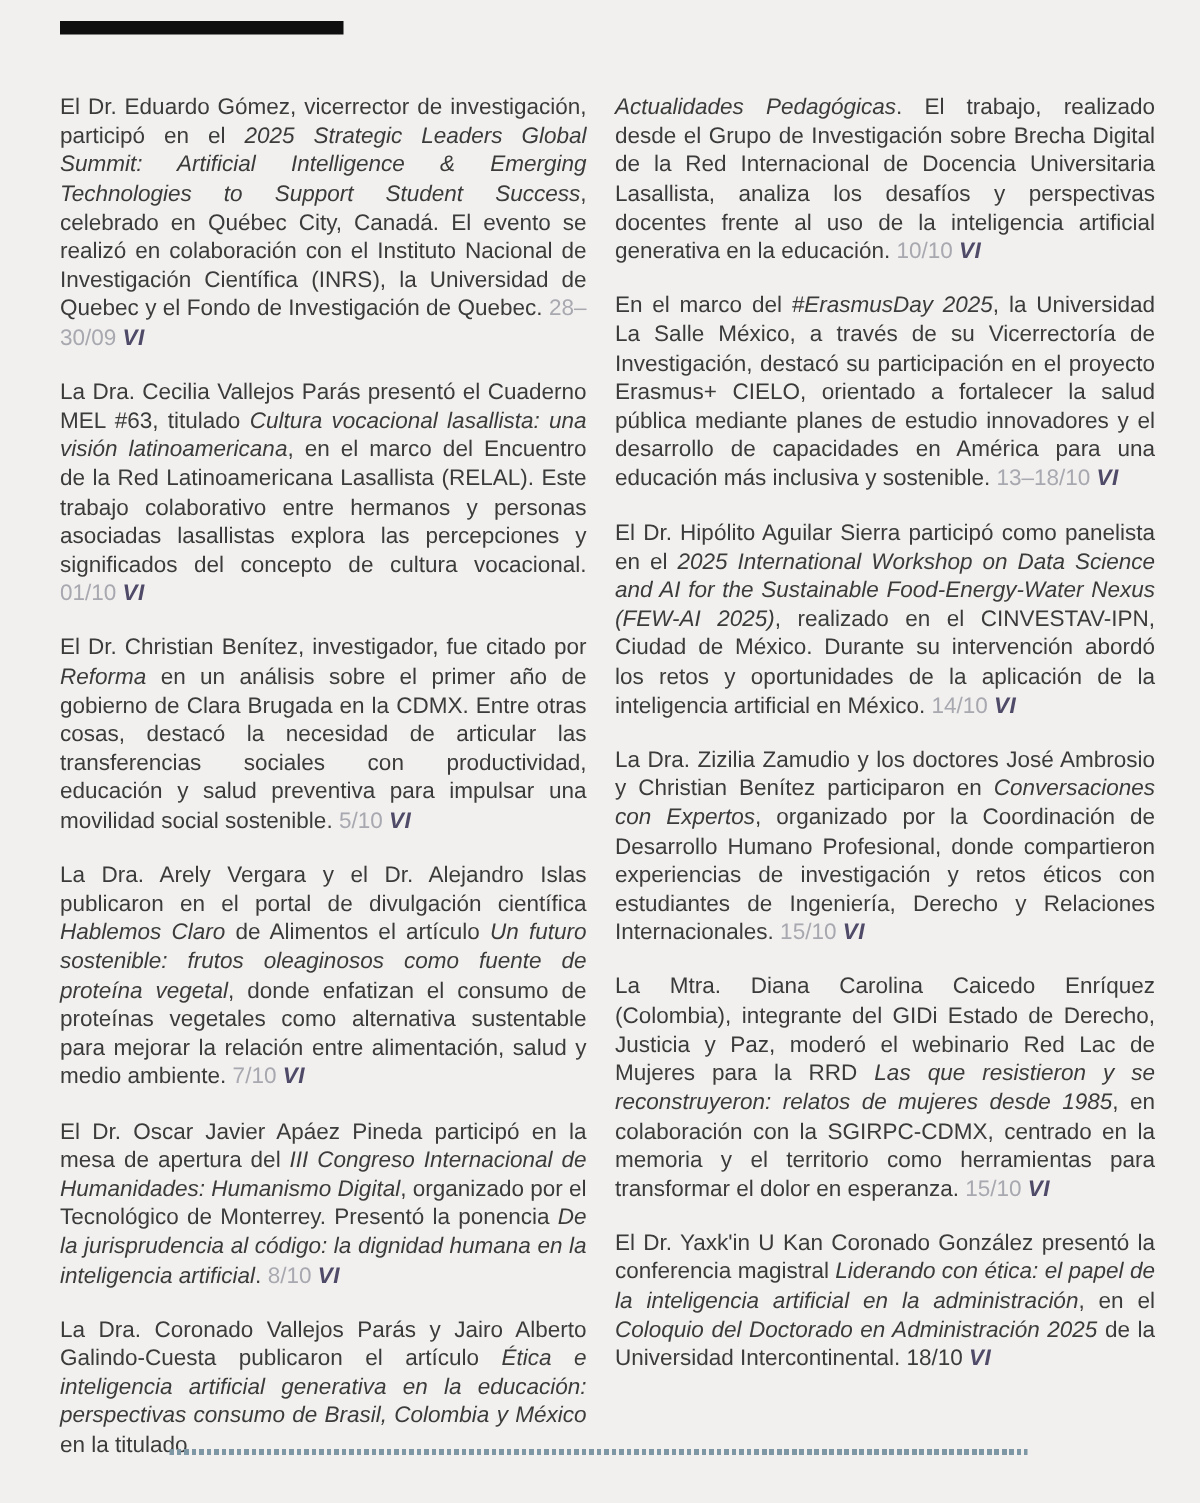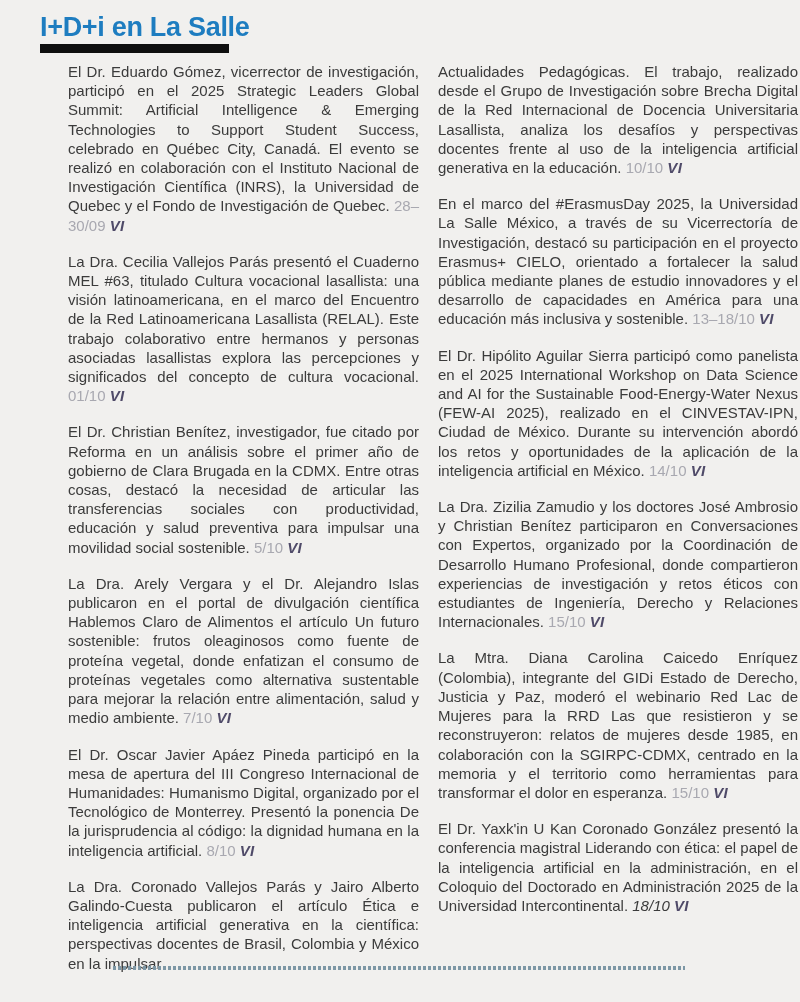--- a/index.html
+++ b/index.html
@@ -24,60 +24,59 @@
   .masthead .title{
     margin:0; font-size:27px; line-height:30px; font-weight:bold;
     color:var(--blue); letter-spacing:-0.3px;
   }
   .masthead .rule{
     width:189px; height:9px; background:#0f0f0f; margin-top:2px;
   }
 
   .columns{
     position:absolute; left:40px; top:62px; width:730px;
-    display:flex; gap:19px;margin-left:28px;
+    display:flex; gap:19px;
   }
   .col{ text-align:justify; }
   .col-left{ width:351px; }
   .col-right{ width:360px; }
 
   p.item{
     margin:0 0 17px 0;
     font-size:15px; line-height:19.2px;
     color:var(--text);
     hyphens:auto;
   }
-  span.it{ }
+  span.it{ font-style:italic; }
   span.date{ color:var(--date); }
-  span.date-dark{ font-style:italic; color:var(--text); }
+  span.date-dark{ color:var(--text); }
   span.vi{ font-style:italic; font-weight:bold; color:var(--vi); letter-spacing:.3px; }
 
   .dash-rule{
     position:absolute; left:113px; top:966px; width:572px; height:4px;
     background-image:repeating-linear-gradient(to right, var(--dash) 0 3px, transparent 3px 5px);
   }
 </style>
 </head>
 <body>
 
 <div class="page">
 
   <div class="masthead">
-    <h1 class="title">I+D+i en La Salle</h1>
     <div class="rule"></div>
   </div>
 
   <div class="columns">
     <div class="col col-left">
         <p class="item"><span>El Dr. Eduardo Gómez, vicerrector de investigación, participó en el </span><span class="it">2025 Strategic Leaders Global Summit: Artificial Intelligence &amp; Emerging Technologies to Support Student Success</span><span>, celebrado en Québec City, Canadá. El evento se realizó en colaboración con el Instituto Nacional de Investigación Científica (INRS), la Universidad de Quebec y el Fondo de Investigación de Quebec. </span><span class="date">28–30/09</span><span> </span><span class="vi">VI</span></p>
         <p class="item"><span>La Dra. Cecilia Vallejos Parás presentó el Cuaderno MEL #63, titulado </span><span class="it">Cultura vocacional lasallista: una visión latinoamericana</span><span>, en el marco del Encuentro de la Red Latinoamericana Lasallista (RELAL). Este trabajo colaborativo entre hermanos y personas asociadas lasallistas explora las percepciones y significados del concepto de cultura vocacional. </span><span class="date">01/10</span><span> </span><span class="vi">VI</span></p>
         <p class="item"><span>El Dr. Christian Benítez, investigador, fue citado por </span><span class="it">Reforma</span><span> en un análisis sobre el primer año de gobierno de Clara Brugada en la CDMX. Entre otras cosas, destacó la necesidad de articular las transferencias sociales con productividad, educación y salud preventiva para impulsar una movilidad social sostenible. </span><span class="date">5/10</span><span> </span><span class="vi">VI</span></p>
         <p class="item"><span>La Dra. Arely Vergara y el Dr. Alejandro Islas publicaron en el portal de divulgación científica </span><span class="it">Hablemos Claro</span><span> de Alimentos el artículo </span><span class="it">Un futuro sostenible: frutos oleaginosos como fuente de proteína vegetal</span><span>, donde enfatizan el consumo de proteínas vegetales como alternativa sustentable para mejorar la relación entre alimentación, salud y medio ambiente. </span><span class="date">7/10</span><span> </span><span class="vi">VI</span></p>
         <p class="item"><span>El Dr. Oscar Javier Apáez Pineda participó en la mesa de apertura del </span><span class="it">III Congreso Internacional de Humanidades: Humanismo Digital</span><span>, organizado por el Tecnológico de Monterrey. Presentó la ponencia </span><span class="it">De la jurisprudencia al código: la dignidad humana en la inteligencia artificial</span><span>. </span><span class="date">8/10</span><span> </span><span class="vi">VI</span></p>
-        <p class="item"><span>La Dra. Coronado Vallejos Parás y Jairo Alberto Galindo-Cuesta publicaron el artículo </span><span class="it">Ética e inteligencia artificial generativa en la científica: perspectivas docentes de Brasil, Colombia y México</span><span> en la impulsar</span></p>
+        <p class="item"><span>La Dra. Coronado Vallejos Parás y Jairo Alberto Galindo-Cuesta publicaron el artículo </span><span class="it">Ética e inteligencia artificial generativa en la educación: perspectivas consumo de Brasil, Colombia y México</span><span> en la titulado</span></p>
       </div>
     <div class="col col-right">
         <p class="item"><span class="it">Actualidades Pedagógicas</span><span>. El trabajo, realizado desde el Grupo de Investigación sobre Brecha Digital de la Red Internacional de Docencia Universitaria Lasallista, analiza los desafíos y perspectivas docentes frente al uso de la inteligencia artificial generativa en la educación. </span><span class="date">10/10</span><span> </span><span class="vi">VI</span></p>
         <p class="item"><span>En el marco del </span><span class="it">#ErasmusDay 2025</span><span>, la Universidad La Salle México, a través de su Vicerrectoría de Investigación, destacó su participación en el proyecto Erasmus+ CIELO, orientado a fortalecer la salud pública mediante planes de estudio innovadores y el desarrollo de capacidades en América para una educación más inclusiva y sostenible. </span><span class="date">13–18/10</span><span> </span><span class="vi">VI</span></p>
         <p class="item"><span>El Dr. Hipólito Aguilar Sierra participó como panelista en el </span><span class="it">2025 International Workshop on Data Science and AI for the Sustainable Food-Energy-Water Nexus (FEW-AI 2025)</span><span>, realizado en el CINVESTAV-IPN, Ciudad de México. Durante su intervención abordó los retos y oportunidades de la aplicación de la inteligencia artificial en México. </span><span class="date">14/10</span><span> </span><span class="vi">VI</span></p>
         <p class="item"><span>La Dra. Zizilia Zamudio y los doctores José Ambrosio y Christian Benítez participaron en </span><span class="it">Conversaciones con Expertos</span><span>, organizado por la Coordinación de Desarrollo Humano Profesional, donde compartieron experiencias de investigación y retos éticos con estudiantes de Ingeniería, Derecho y Relaciones Internacionales. </span><span class="date">15/10</span><span> </span><span class="vi">VI</span></p>
         <p class="item"><span>La Mtra. Diana Carolina Caicedo Enríquez (Colombia), integrante del GIDi Estado de Derecho, Justicia y Paz, moderó el webinario Red Lac de Mujeres para la RRD </span><span class="it">Las que resistieron y se reconstruyeron: relatos de mujeres desde 1985</span><span>, en colaboración con la SGIRPC-CDMX, centrado en la memoria y el territorio como herramientas para transformar el dolor en esperanza. </span><span class="date">15/10</span><span> </span><span class="vi">VI</span></p>
         <p class="item"><span>El Dr. Yaxk'in U Kan Coronado González presentó la conferencia magistral </span><span class="it">Liderando con ética: el papel de la inteligencia artificial en la administración</span><span>, en el </span><span class="it">Coloquio del Doctorado en Administración 2025</span><span> de la Universidad Intercontinental. </span><span class="date-dark">18/10</span><span> </span><span class="vi">VI</span></p>
       </div>
   </div>

